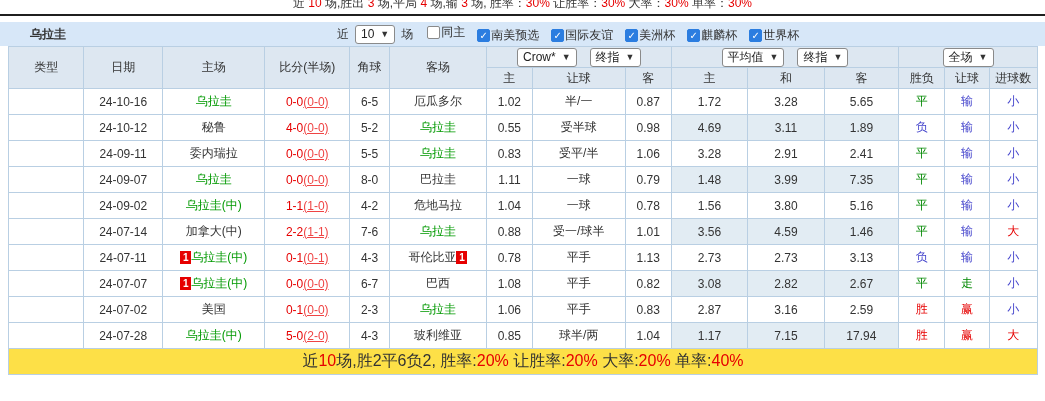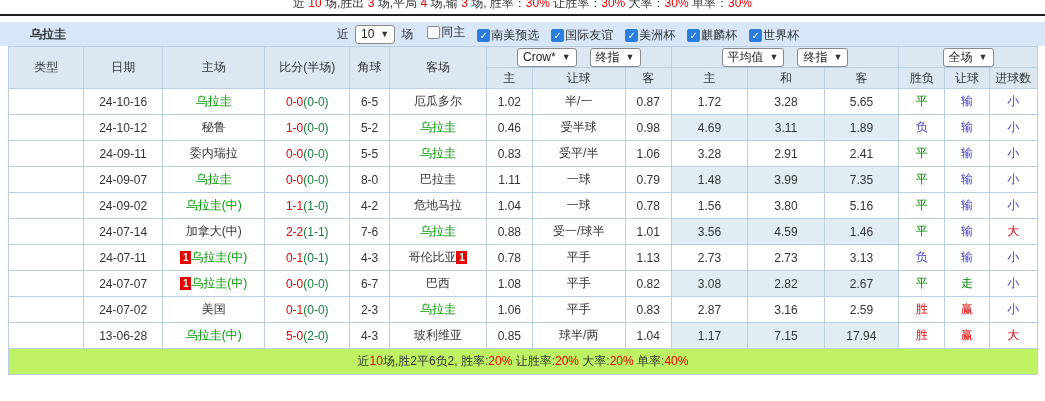--- a/index.html
+++ b/index.html
@@ -67,27 +67,27 @@
   td.t-orange { background: #ff7214; }
   td.t-blue { background: #4a77d4; }
   td.t-crimson { background: #a81d52; }
   td.col-avg { background: #e9f3fb; }
   tr.even td.col-avg { background: #e2ecf3; }
   .c-green { color: #008800; }
   .c-red { color: #e60000; }
   .c-blue { color: #4444cc; }
   .team-green { color: #009900; }
   .score-ft { color: #e60000; text-align: right; }
-  .score-ht { color: #15803d; }
+  .score-ht { color: #ef4444; text-decoration: underline; }
   .badge {
     display: inline-block; background: #e60000; color: #fff; font-size: 10px;
     width: 11px; height: 13px; line-height: 13px; text-align: center; font-weight: bold;
   }
   .hdr-selects { display: flex; align-items: center; justify-content: center; gap: 5px; }
-  tfoot td { height: 26px; background: #bef264; font-size: 12px; }
+  tfoot td { height: 26px; background: #fde047; font-size: 16px; }
 </style>
 </head>
 <body>
 
 <div class="page">
 
   <div class="top-stats">
     <div class="inner"><span>近 </span><span class="seg-red">10</span><span> 场,胜出 </span><span class="seg-red">3</span><span> 场,平局 </span><span class="seg-red">4</span><span> 场,输 </span><span class="seg-red">3</span><span> 场, 胜率：</span><span class="seg-red">30%</span><span> 让胜率：</span><span class="seg-red">30%</span><span> 大率：</span><span class="seg-red">30%</span><span> 单率：</span><span class="seg-red">30%</span></div>
   </div>
 
@@ -211,24 +211,24 @@
           <td class="col-avg">3.28</td>
           <td class="col-avg">5.65</td>
           <td class="c-green">平</td>
           <td class="c-blue">输</td>
           <td class="c-blue">小</td>
         </tr>
         <tr class="even">
           <td class="c-type t-orange">南美预选</td>
           <td>24-10-12</td>
           <td><span>秘鲁</span></td>
-          <td><span class="score-ft">1-0</span><span class="score-ht">(0-0)</span></td>
+          <td><span class="score-ft">4-0</span><span class="score-ht">(0-0)</span></td>
           <td>5-2</td>
           <td><span class="team-green">乌拉圭</span></td>
-          <td>0.46</td>
+          <td>0.55</td>
           <td>受半球</td>
           <td>0.98</td>
           <td class="col-avg">4.69</td>
           <td class="col-avg">3.11</td>
           <td class="col-avg">1.89</td>
           <td class="c-blue">负</td>
           <td class="c-blue">输</td>
           <td class="c-blue">小</td>
         </tr>
         <tr class="odd">
@@ -345,21 +345,21 @@
           <td>0.83</td>
           <td class="col-avg">2.87</td>
           <td class="col-avg">3.16</td>
           <td class="col-avg">2.59</td>
           <td class="c-red">胜</td>
           <td class="c-red">赢</td>
           <td class="c-blue">小</td>
         </tr>
         <tr class="even">
           <td class="c-type t-crimson">美洲杯</td>
-          <td>13-06-28</td>
+          <td>24-07-28</td>
           <td><span class="team-green">乌拉圭(中)</span></td>
           <td><span class="score-ft">5-0</span><span class="score-ht">(2-0)</span></td>
           <td>4-3</td>
           <td><span>玻利维亚</span></td>
           <td>0.85</td>
           <td>球半/两</td>
           <td>1.04</td>
           <td class="col-avg">1.17</td>
           <td class="col-avg">7.15</td>
           <td class="col-avg">17.94</td>

